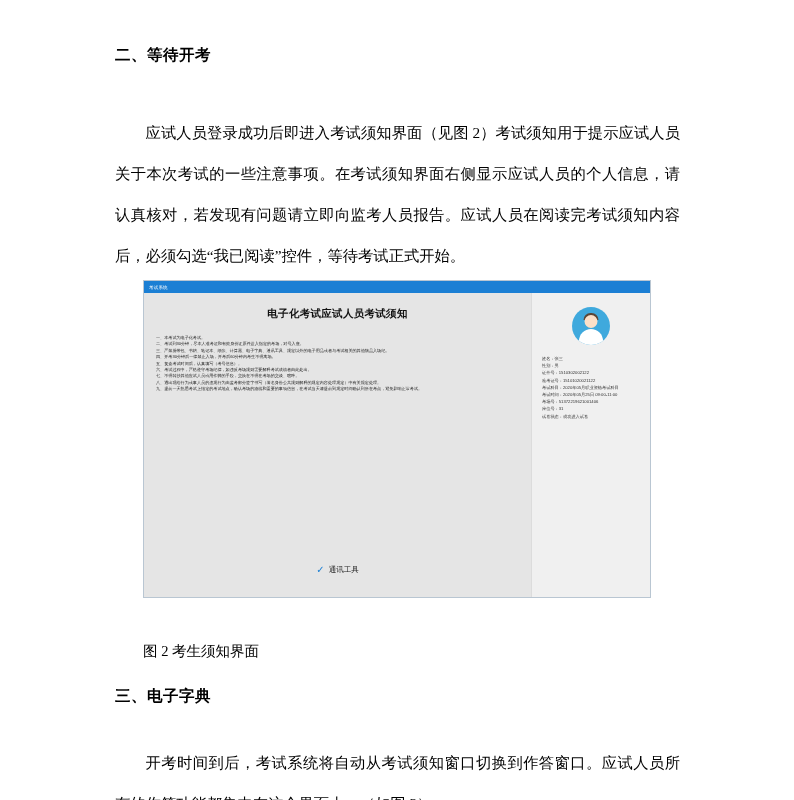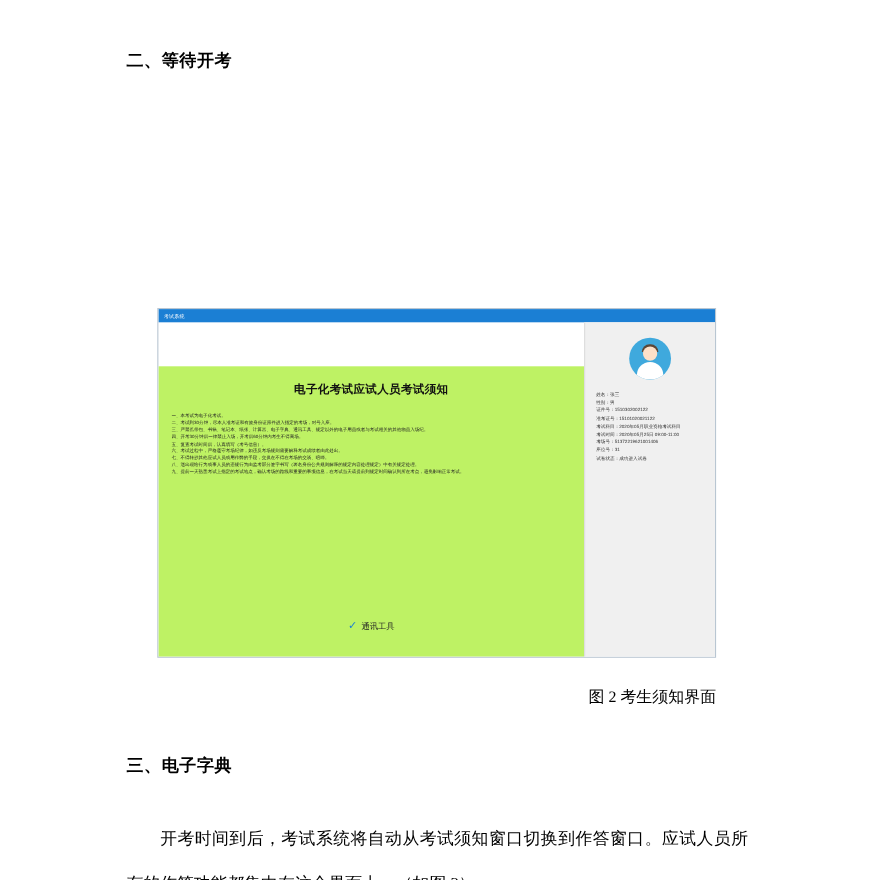--- a/index.html
+++ b/index.html
@@ -79,22 +79,21 @@
     position: absolute;
     top: 12px;
     left: 0;
     right: 0;
     bottom: 0;
     display: flex;
   }
   .content-left {
     flex: 1 1 auto;
     position: relative;
-    background: #bef264;
-    margin-top: 40px;
+    background: #e5e5e5;
   }
   .doc-title {
     text-align: center;
     font-family: "Liberation Sans", sans-serif;
     font-size: 10.5px;
     font-weight: bold;
     color: #111;
     margin-top: 14px;
     letter-spacing: 0.3px;
   }
@@ -181,33 +180,34 @@
     padding-left: 10px;
   }
   .info-list .info {
     font-size: 4.2px;
     line-height: 7.2px;
     color: #333;
     white-space: nowrap;
     font-family: "Liberation Sans", sans-serif;
   }
   .fig-caption {
-    text-align: right;
+    text-align: left;
     font-size: 14.5px;
-    margin-top: 26px;
+    margin-top: 44px;
     font-family: "Liberation Serif", serif;
   }
 </style>
 </head>
 <body>
 
 <div class="page">
 
   <h2 class="section-heading sec1">二、等待开考</h2>
 
+  <p class="para para1">应试人员登录成功后即进入考试须知界面（见图 2）考试须知用于提示应试人员关于本次考试的一些注意事项。在考试须知界面右侧显示应试人员的个人信息，请认真核对，若发现有问题请立即向监考人员报告。应试人员在阅读完考试须知内容后，必须勾选“我已阅读”控件，等待考试正式开始。</p>
 
   <div class="figure-wrap">
     <div class="app-window">
 
       <div class="title-bar">
         <span class="tb-text">考试系统</span>
       </div>
 
       <div class="win-body">
 

